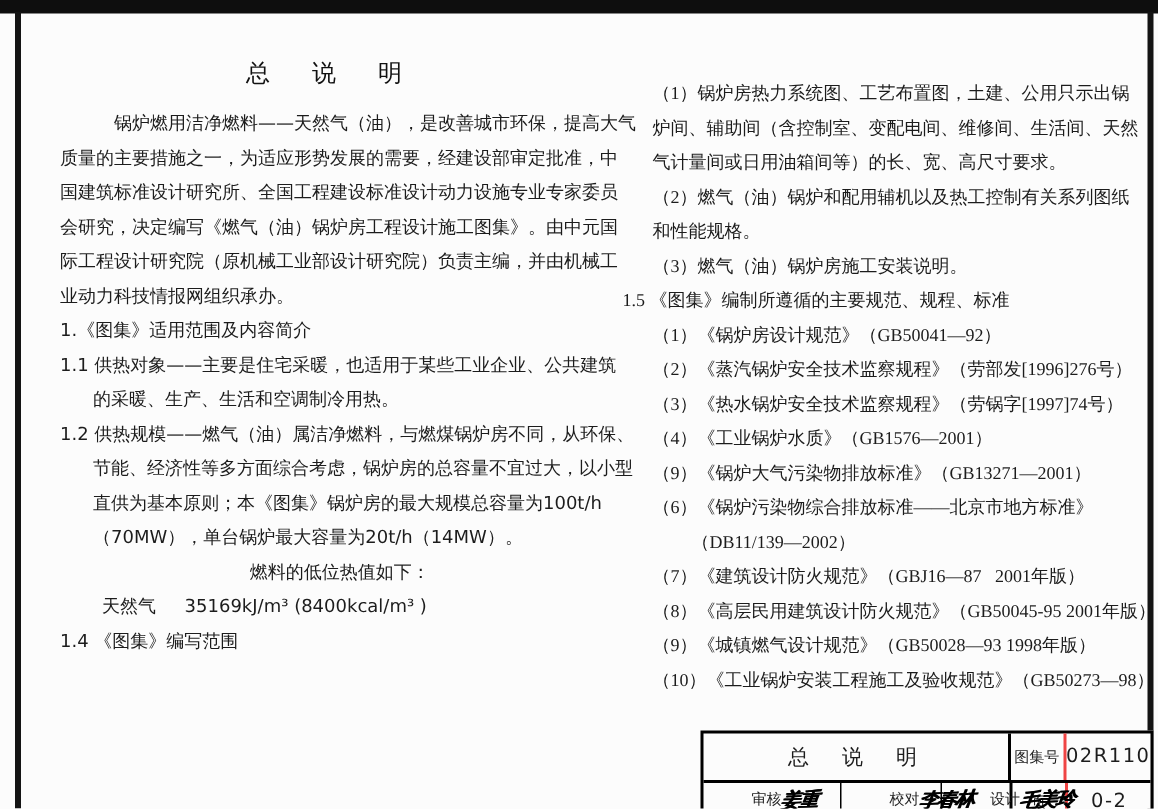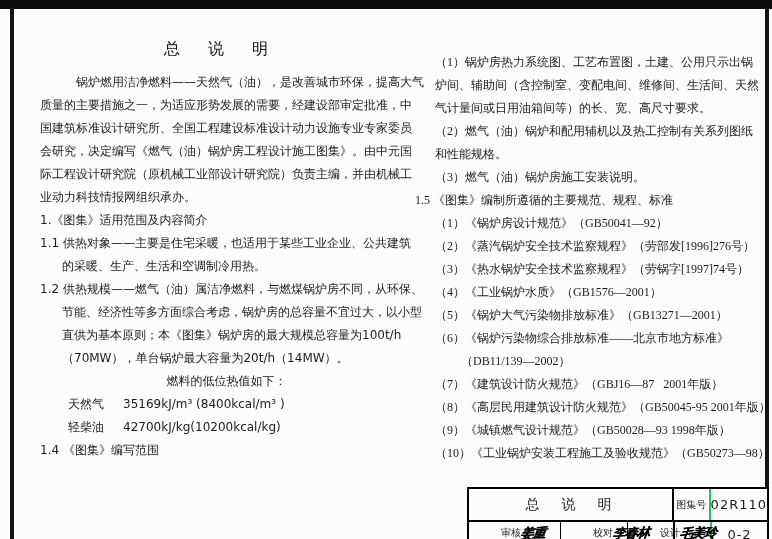--- a/index.html
+++ b/index.html
@@ -32,21 +32,21 @@
   
   .titleblock{
     position:absolute;left:467px;top:487px;width:302px;height:60px;
     border:2px solid #000;box-sizing:border-box;background:#fcfcfc;
     display:flex;flex-direction:column;
   }
   .tb-row1{display:flex;height:33px;border-bottom:2px solid #000;box-sizing:border-box;flex:none;}
   .tb-row2{display:flex;height:25px;flex:none;align-items:stretch;}
   .cell{box-sizing:border-box;display:flex;align-items:center;justify-content:center;}
   .tb-main{width:206px;border-right:2px solid #000;font-size:14px;letter-spacing:4px;white-space:pre;}
-  .tb-label{width:37px;border-right:2px solid #22c55e;font-size:10px;}
+  .tb-label{width:37px;border-right:2px solid #ef4444;font-size:10px;}
   .tb-value{flex:1;font-size:13px;letter-spacing:1px;}
   .tb-g1{width:92px;border-right:1px solid #000;}
   .tb-g2{width:67px;border-right:1px solid #000;}
   .tb-g3{width:47px;border-right:2px solid #000;}
   .tb-g1,.tb-g2,.tb-g3{box-sizing:border-box;display:flex;align-items:flex-start;padding-top:2px;overflow:visible;}
   .siglabel{font-size:10px;flex:none;padding:2px 1px 0 2px;color:#222;margin-left:30px;}
   .sig{
     font-size:13px;font-weight:bold;font-style:italic;white-space:nowrap;
     transform:skewX(-10deg) rotate(-2deg);transform-origin:left top;
     letter-spacing:-1px;color:#000;text-shadow:0.6px 0 #000;padding-top:1px;
@@ -69,37 +69,36 @@
   <div class="line">业动力科技情报网组织承办。</div>
   <div class="line">1.《图集》适用范围及内容简介</div>
   <div class="line">1.1 供热对象——主要是住宅采暖，也适用于某些工业企业、公共建筑</div>
   <div class="line ind-1">的采暖、生产、生活和空调制冷用热。</div>
   <div class="line">1.2 供热规模——燃气（油）属洁净燃料，与燃煤锅炉房不同，从环保、</div>
   <div class="line ind-1">节能、经济性等多方面综合考虑，锅炉房的总容量不宜过大，以小型</div>
   <div class="line ind-1">直供为基本原则；本《图集》锅炉房的最大规模总容量为100t/h</div>
   <div class="line ind-1">（70MW），单台锅炉最大容量为20t/h（14MW）。</div>
   <div class="line ind-s">燃料的低位热值如下：</div>
   <div class="line ind-v">天然气     35169kJ/m³ (8400kcal/m³ )</div>
-  <div class="line ind-v">轻柴油     42700kJ/kg(10200kcal/kg)</div>
   <div class="line">1.4 《图集》编写范围</div>
 </div>
 
 <div class="col col-right">
   <div class="line ind-a">（1）锅炉房热力系统图、工艺布置图，土建、公用只示出锅</div>
   <div class="line ind-a">炉间、辅助间（含控制室、变配电间、维修间、生活间、天然</div>
   <div class="line ind-a">气计量间或日用油箱间等）的长、宽、高尺寸要求。</div>
   <div class="line ind-a">（2）燃气（油）锅炉和配用辅机以及热工控制有关系列图纸</div>
   <div class="line ind-a">和性能规格。</div>
   <div class="line ind-a">（3）燃气（油）锅炉房施工安装说明。</div>
   <div class="line">1.5 《图集》编制所遵循的主要规范、规程、标准</div>
   <div class="line ind-a">（1）《锅炉房设计规范》（GB50041—92）</div>
   <div class="line ind-a">（2）《蒸汽锅炉安全技术监察规程》（劳部发[1996]276号）</div>
   <div class="line ind-a">（3）《热水锅炉安全技术监察规程》（劳锅字[1997]74号）</div>
   <div class="line ind-a">（4）《工业锅炉水质》（GB1576—2001）</div>
-  <div class="line ind-a">（5）《锅炉大气污染物排放标准》（GB13271—2001）</div>
+  <div class="line ind-a">（9）《锅炉大气污染物排放标准》（GB13271—2001）</div>
   <div class="line ind-a">（6）《锅炉污染物综合排放标准——北京市地方标准》</div>
   <div class="line ind-c">（DB11/139—2002）</div>
   <div class="line ind-a">（7）《建筑设计防火规范》（GBJ16—87   2001年版）</div>
   <div class="line ind-a">（8）《高层民用建筑设计防火规范》（GB50045-95 2001年版）</div>
   <div class="line ind-a">（9）《城镇燃气设计规范》（GB50028—93 1998年版）</div>
   <div class="line ind-a">（10）《工业锅炉安装工程施工及验收规范》（GB50273—98）</div>
 </div>
 
 <div class="titleblock">
   <div class="tb-row1">

